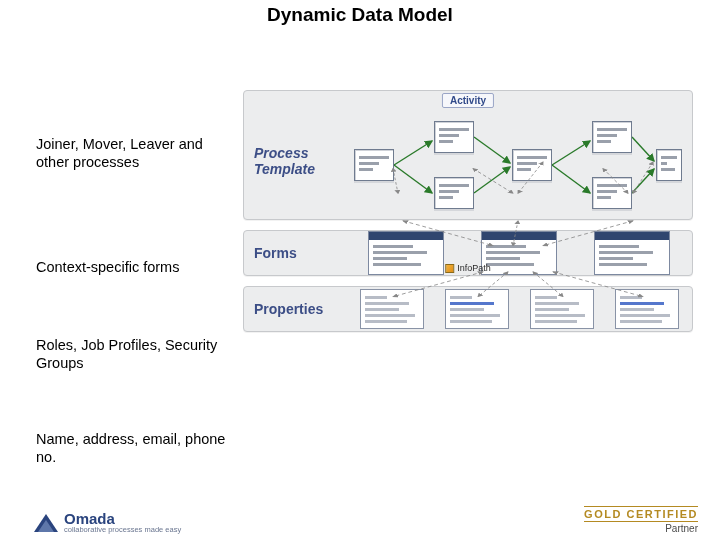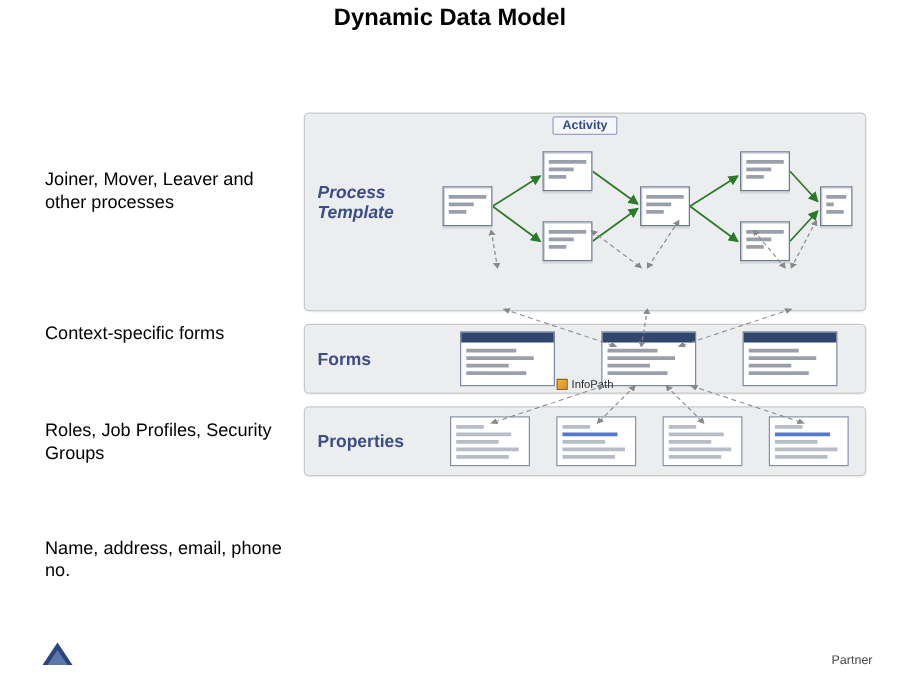--- a/index.html
+++ b/index.html
@@ -53,22 +53,22 @@
     gap: 10px;
   }
   .layer {
     background: #ecedee;
     border: 1px solid #c7c9cc;
     border-radius: 4px;
     box-shadow: 0 1px 0 rgba(0,0,0,.05);
     position: relative;
     overflow: visible;
   }
-  .layer.top    { height: 159px; padding: 6px 8px 8px 8px; }
-  .layer.short  { height: 56px;  padding: 8px; }
+  .layer.top    { height: 130px; padding: 6px 8px 8px 8px; }
+  .layer.short  { height: 46px;  padding: 8px; }
 
   .layer-label {
     position: absolute;
     left: 10px;
     top: 50%;
     transform: translateY(-50%);
     font-size: 14px;
     font-weight: bold;
     color: #3c4e86;
     max-width: 95px;
@@ -358,17 +358,22 @@
 
   </div>
 </div>
 
 <div class="footer">
   <div class="omada">
     <div class="logo">
       <div class="t"></div>
         <div class="t2"></div>
     </div>
+    <div>
+      <div class="omada-txt">Omada</div>
+      <div class="omada-tag">collaborative processes made easy</div>
+    </div>
   </div>
   <div class="ms">
+    <div class="ms-gold">GOLD CERTIFIED</div>
     <div class="ms-partner">Partner</div>
   </div>
 </div>
 
 </body></html>

